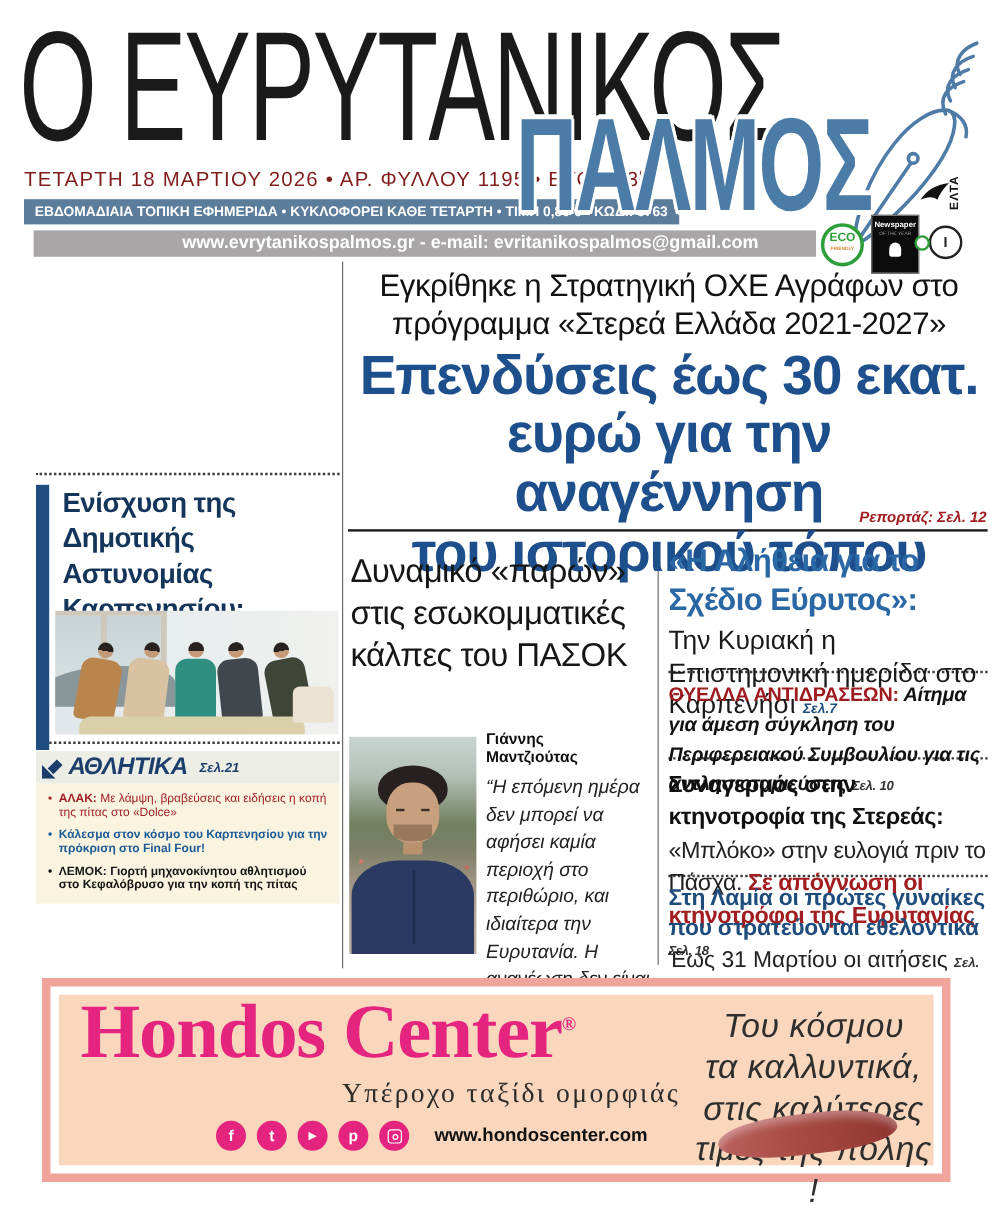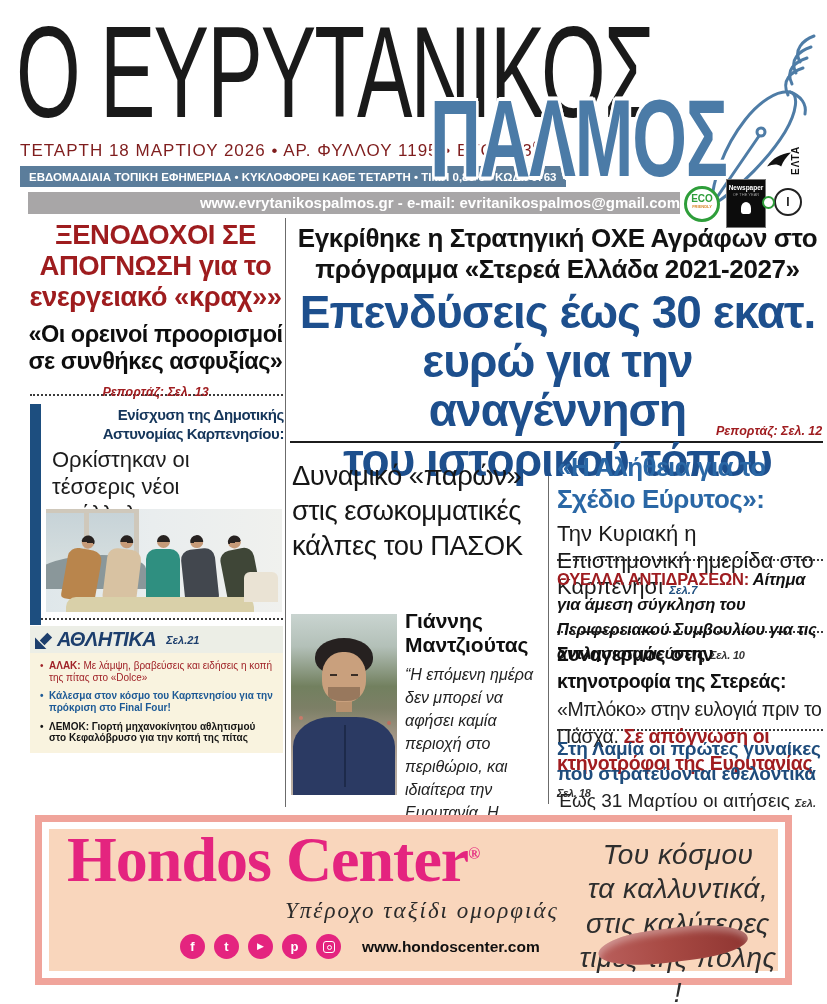--- a/index.html
+++ b/index.html
@@ -14,21 +14,21 @@
               letter-spacing:-2px;transform:scaleX(.64);transform-origin:0 0;white-space:nowrap;z-index:5;
               text-shadow:-3px -3px 0 #fff,3px -3px 0 #fff,-3px 3px 0 #fff,3px 3px 0 #fff,
                           0 -4px 0 #fff,0 4px 0 #fff,-4px 0 0 #fff,4px 0 0 #fff;}
   .pen{left:693px;top:20px;width:125px;height:196px;}
   .date-line{left:20px;top:140px;font-size:17px;letter-spacing:1px;color:#7f1d1d;white-space:nowrap;}
   .date-line sup{font-size:10px;}
   .info-bar{left:20px;top:166px;background:#5b7d9b;color:#fff;font-size:11.5px;font-weight:700;
             padding:5px 9px 4px;white-space:nowrap;}
   .contact-bar{left:28px;top:192px;width:652px;height:22px;background:#a8a6a7;color:#fff;
                font-weight:700;font-size:15px;line-height:22px;text-align:right;
-               box-sizing:border-box;}
+               padding-right:48px;box-sizing:border-box;}
   .eco-badge{left:684px;top:186px;width:30px;height:30px;border-radius:50%;background:#fff;
              border:3px solid #2e9e3a;text-align:center;z-index:6;}
   .eco-badge .l1{display:block;font-size:10px;font-weight:700;color:#2e9e3a;margin-top:5px;line-height:1;}
   .eco-badge .l2{display:block;font-size:4px;font-weight:700;color:#d8862a;line-height:1.4;}
   .np-badge{left:726px;top:179px;width:40px;height:49px;background:#0c0c0c;border:1px solid #777;
             box-sizing:border-box;text-align:center;z-index:6;}
   .np-badge .l1{display:block;color:#fff;font-size:6.5px;font-weight:700;margin-top:4px;line-height:1.2;}
   .np-badge .l2{display:block;color:#9a9a9a;font-size:4px;line-height:1.4;}
   .np-badge .nib{width:10px;height:12px;background:#fff;margin:5px auto 0;border-radius:50% 50% 20% 20%;}
   .np-dot{left:762px;top:196px;width:9px;height:9px;border-radius:50%;border:2px solid #2e9e3a;background:#fff;z-index:7;}
@@ -52,21 +52,21 @@
   .dC{left:557px;top:729px;width:266px;}
 
   
   .lead-left{left:24px;top:220px;width:263px;text-align:center;}
   .ll-h{font-size:27.5px;font-weight:700;color:#9e1c1e;line-height:1.12;letter-spacing:-0.5px;}
   .ll-sub{font-size:23.5px;font-weight:700;color:#0e0e0e;line-height:1.14;margin-top:9px;letter-spacing:-0.5px;}
   .report{font-size:12.5px;font-weight:700;font-style:italic;color:#a01d20;}
   .ll-rep{margin-top:10px;}
   .police-bar{left:30px;top:404px;width:11px;height:221px;background:#1d4e7f;}
   .police{left:52px;top:405px;width:232px;}
-  .pol-h{font-size:15px;font-weight:700;color:#14355a;line-height:1.28;letter-spacing:-0.4px;text-align:right;}
+  .pol-h{font-size:23px;font-weight:700;color:#14355a;line-height:1.28;letter-spacing:-0.4px;}
   .pol-sub{font-size:22px;color:#1c1c1c;line-height:1.22;margin-top:4px;width:215px;}
   .pagec{font-size:11.5px;font-weight:700;font-style:italic;color:#1d4e7f;}
 
   
   .photo-oath{left:46px;top:509px;width:236px;height:103px;overflow:hidden;
               background:linear-gradient(90deg,#dfe7ea 0%,#e9edee 45%,#f0f1ee 100%);}
   .po-window{position:absolute;left:0;top:0;width:88px;height:76px;
              background:linear-gradient(#c7d3d8,#dde4e2);border-right:5px solid #cfc8bb;border-top:4px solid #cfc8bb;}
   .po-mountain{position:absolute;bottom:0;left:-10px;width:110px;height:34px;background:#8a979a;border-radius:60% 40% 0 0;}
   .po-mid{position:absolute;left:38px;top:0;width:5px;height:76px;background:#cfc8bb;}
@@ -89,21 +89,21 @@
   .ath-title{font-size:20px;font-weight:700;font-style:italic;color:#1c3e6d;letter-spacing:-0.5px;}
   .ath-page{font-size:11px;font-weight:700;font-style:italic;color:#1c3e6d;margin-left:10px;}
   .ath-items{background:#f9f3df;padding:7px 8px 9px 10px;}
   .ath-item{position:relative;padding-left:9px;font-size:10px;line-height:1.17;margin-bottom:7px;}
   .ath-item::before{content:"•";position:absolute;left:0;top:0;}
   .it1{color:#a02228;} .it1 .lbl{font-weight:700;}
   .it2{color:#1d5a96;font-weight:700;}
   .it3{color:#141414;font-weight:700;margin-bottom:0;}
 
   
-  .kicker{left:292px;top:223px;width:531px;text-align:center;font-size:26px;font-weight:700;
+  .kicker{left:292px;top:223px;width:531px;text-align:center;font-size:26px;font-weight:400;
           color:#121212;line-height:1.2;letter-spacing:-0.4px;}
   .mainhead{left:292px;top:288px;width:531px;text-align:center;color:#1d4f8d;font-size:46px;
             font-weight:700;line-height:1.07;letter-spacing:-1px;}
   .main-rep{left:716px;top:424px;}
 
   
   .pasok{left:292px;top:453px;width:252px;}
   .pasok-h{color:#50702b;font-size:25.5px;font-weight:700;line-height:1.28;letter-spacing:-0.5px;}
   .pasok-sub{font-size:27.5px;color:#161616;line-height:1.27;margin-top:6px;letter-spacing:-0.5px;}
   .photo-man{left:291px;top:614px;width:106px;height:181px;overflow:hidden;
@@ -111,21 +111,21 @@
   .pm-dots{position:absolute;left:8px;top:102px;width:4px;height:4px;border-radius:50%;background:#c87b6a;
      box-shadow:14px 6px 0 #d8cfc4,28px 2px 0 #bf6e5e,44px 8px 0 #d3c7ba,60px 3px 0 #c47565,74px 9px 0 #cfc3b6,88px 5px 0 #bd6f60;}
   .pm-neck{position:absolute;left:45px;top:84px;width:16px;height:14px;background:#b8916e;}
   .pm-shirt{position:absolute;left:2px;bottom:0;width:102px;height:78px;background:#2b3a63;border-radius:38% 38% 0 0;}
   .pm-shirt::before{content:"";position:absolute;left:50%;top:8px;width:2px;height:62px;background:#1d2a4a;}
   .pm-hair{position:absolute;left:24px;top:24px;width:58px;height:38px;background:#262120;border-radius:50% 50% 45% 45%;}
   .pm-face{position:absolute;left:31px;top:38px;width:44px;height:50px;background:#c9a07d;border-radius:46% 46% 42% 42%;}
   .pm-face::before{content:"";position:absolute;left:8px;top:22px;width:7px;height:2px;background:#3a2e26;box-shadow:21px 0 0 #3a2e26;}
   .pm-face::after{content:"";position:absolute;left:6px;bottom:1px;width:32px;height:14px;border-radius:0 0 45% 45%;background:rgba(60,45,35,.35);}
   .pasok-cap{left:405px;top:609px;width:140px;}
-  .cap-name{font-size:21px;font-weight:700;line-height:1.15;color:#0f0f0f;}
+  .cap-name{font-size:13px;font-weight:700;line-height:1.15;color:#0f0f0f;}
   .cap-quote{font-size:16px;font-style:italic;color:#222;line-height:1.43;margin-top:7px;}
   .cap-page{font-size:11.5px;font-weight:700;font-style:italic;color:#333;}
 
   
   .evrytos{left:557px;top:452px;width:266px;}
   .ev-h{color:#2a67a5;font-size:26px;font-weight:700;line-height:1.22;letter-spacing:-0.5px;}
   .ev-sub{font-size:22px;color:#1a1a1a;line-height:1.2;margin-top:6px;}
   .reactions{left:557px;top:567px;width:266px;font-size:16.5px;line-height:1.5;letter-spacing:-0.2px;}
   .re-lbl{font-weight:700;color:#9e1c20;}
   .re-txt{font-weight:700;color:#111;font-style:italic;}
@@ -137,21 +137,21 @@
   .lamia{left:557px;top:737px;width:268px;}
   .lam-h{font-size:19px;font-weight:700;color:#1e4c7c;line-height:1.3;letter-spacing:-0.2px;}
   .lam-sub{font-size:19px;color:#222;margin-top:4px;}
 
   
   .ad{left:35px;top:815px;width:757px;height:170px;background:#f9d6bc;border:7px solid #f0a49b;
       box-shadow:inset 0 0 0 7px #fff;box-sizing:border-box;}
   .hc-logo{left:25px;top:6px;font-family:"Liberation Serif","DejaVu Serif",serif;font-weight:700;
            font-size:64px;color:#e4247f;letter-spacing:-1px;line-height:1;white-space:nowrap;}
   .hc-logo sup{font-size:16px;}
-  .hc-tag{left:243px;top:76px;font-family:"Liberation Serif","DejaVu Serif",serif;font-style:italic;
+  .hc-tag{left:243px;top:76px;font-family:"Liberation Serif","DejaVu Serif",serif;
           font-size:23px;color:#2b2b2b;letter-spacing:2px;white-space:nowrap;}
   .hc-social{left:138px;top:112px;display:flex;gap:9px;align-items:center;}
   .sico{width:25px;height:25px;border-radius:50%;background:#e4247f;color:#fff;text-align:center;
         font-size:13px;font-weight:700;line-height:25px;position:relative;}
   .sico.yt{font-size:9px;}
   .ig-box{position:absolute;left:6.5px;top:6.5px;width:12px;height:12px;border:1.5px solid #fff;
           border-radius:3px;box-sizing:border-box;}
   .ig-box::before{content:"";position:absolute;left:3px;top:3px;width:3px;height:3px;border:1px solid #fff;border-radius:50%;}
   .hc-url{font-size:15.5px;font-weight:700;color:#101010;margin-left:12px;white-space:nowrap;}
   .hc-slogan{left:533px;top:16px;width:206px;text-align:center;font-style:italic;font-size:28px;
@@ -207,32 +207,20 @@
 
   <div class="abs vline v1"></div>
   <div class="abs vline v2"></div>
   <div class="abs hrule"></div>
   <div class="abs dotted d1"></div>
   <div class="abs dotted d2"></div>
   <div class="abs dotted dA"></div>
   <div class="abs dotted dB"></div>
   <div class="abs dotted dC"></div>
 
-  <div class="abs lead-left">
-    <div class="ll-h">
-      <div>ΞΕΝΟΔΟΧΟΙ ΣΕ</div>
-      <div>ΑΠΟΓΝΩΣΗ για το</div>
-      <div>ενεργειακό «κραχ»»</div>
-    </div>
-    <div class="ll-sub">
-      <div>«Οι ορεινοί προορισμοί</div>
-      <div>σε συνθήκες ασφυξίας»</div>
-    </div>
-    <div class="report ll-rep">Ρεπορτάζ: Σελ. 13</div>
-  </div>
 
   <div class="abs police-bar"></div>
   <div class="abs police">
     <div class="pol-h">Ενίσχυση της Δημοτικής Αστυνομίας Καρπενησίου:</div>
     <div class="pol-sub">
       <span>Ορκίστηκαν οι τέσσερις νέοι υπάλληλοι</span>
       <span class="pagec">Σελ.7</span>
     </div>
   </div>
 

